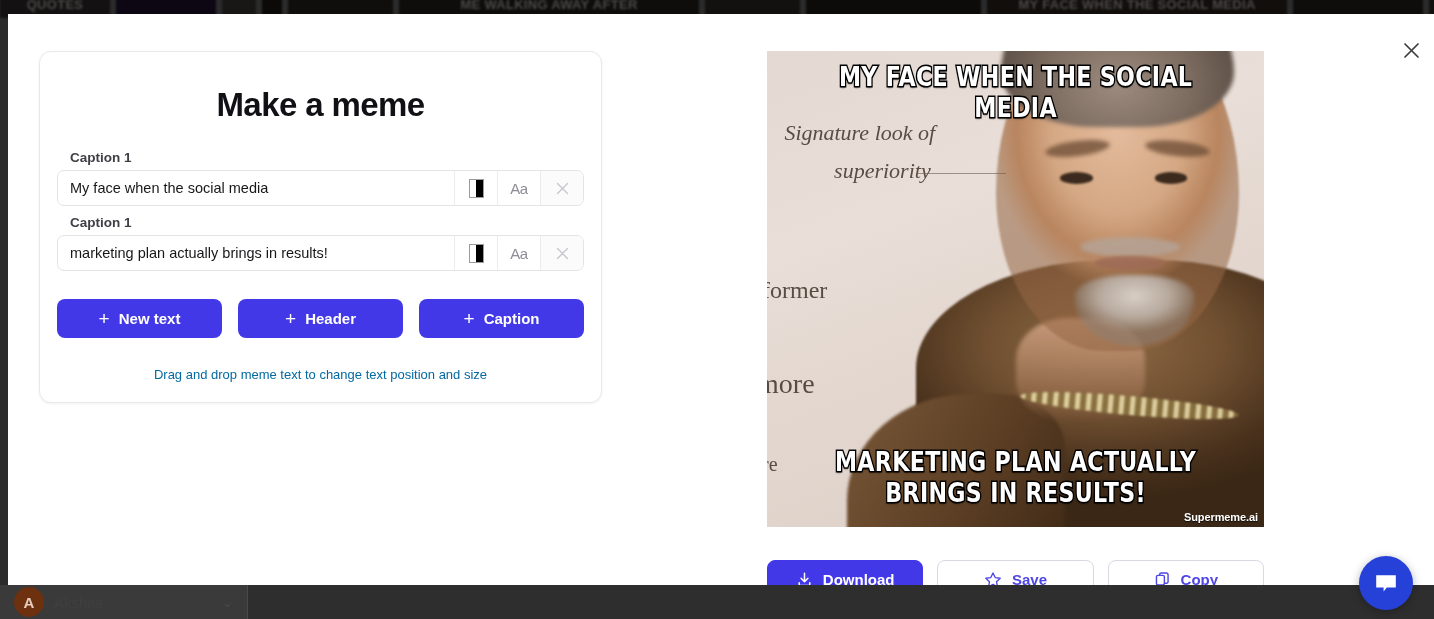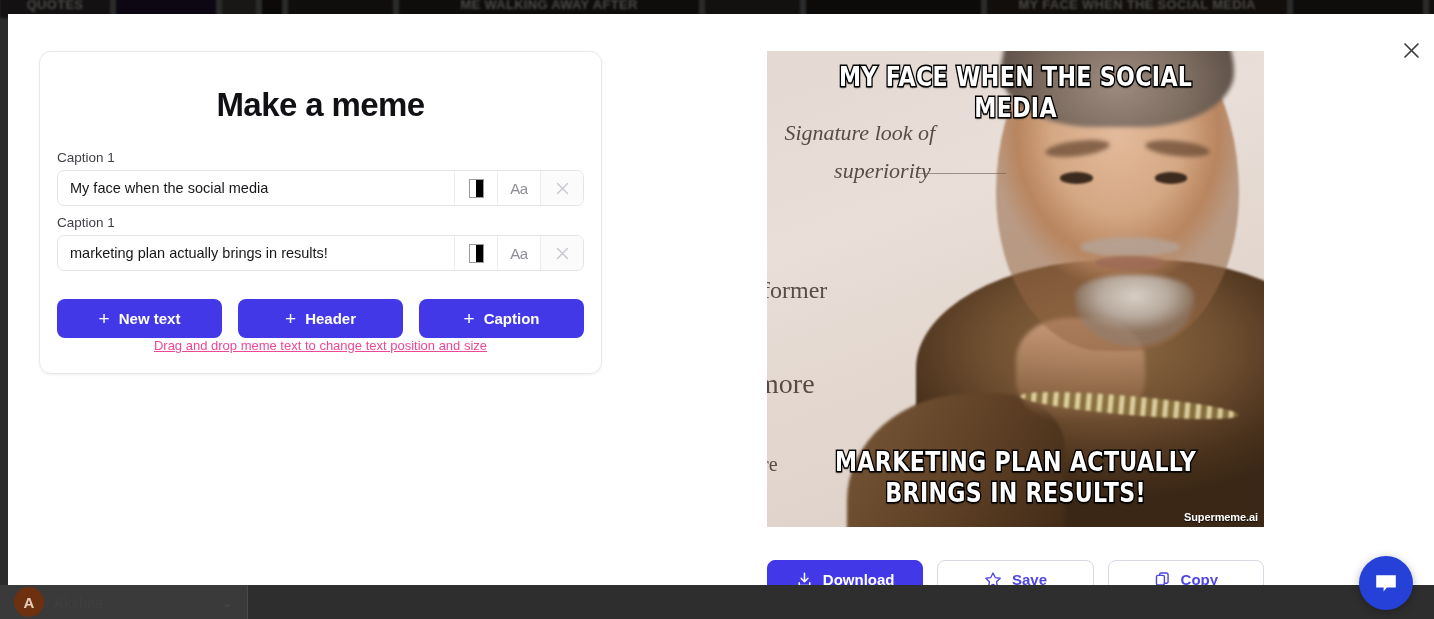--- a/index.html
+++ b/index.html
@@ -145,21 +145,22 @@
     font-weight: 700;
     color: #111015;
     letter-spacing: -0.6px;
     margin-bottom: 26px;
     margin-top: 12px;
   }
 
   .caption-label {
     font-size: 13.5px;
     color: #3f3f46;
-    margin: 0 0 5px 0;
+    margin: 0 0 5px 13px;
+    font-weight: bold;
   }
   .caption-block { margin-bottom: 9px; }
 
   .caption-row {
     display: flex;
     align-items: stretch;
     height: 36px;
     border: 1px solid #e4e4e8;
     border-radius: 7px;
     overflow: hidden;
@@ -227,24 +228,24 @@
     cursor: pointer;
   }
   .plus-glyph {
     font-size: 19px;
     font-weight: 400;
     line-height: 1;
     margin-top: -1px;
   }
 
   #drag-hint {
+    margin-top: 29px;
     text-align: center;
     font-size: 13px;
-    color: #ec4899;
-    text-decoration: underline;
+    color: #0369a1;
   }
 
   
   #preview-col {
     position: absolute;
     left: 759px;
     top: 37px;
     width: 497px;
   }
 

